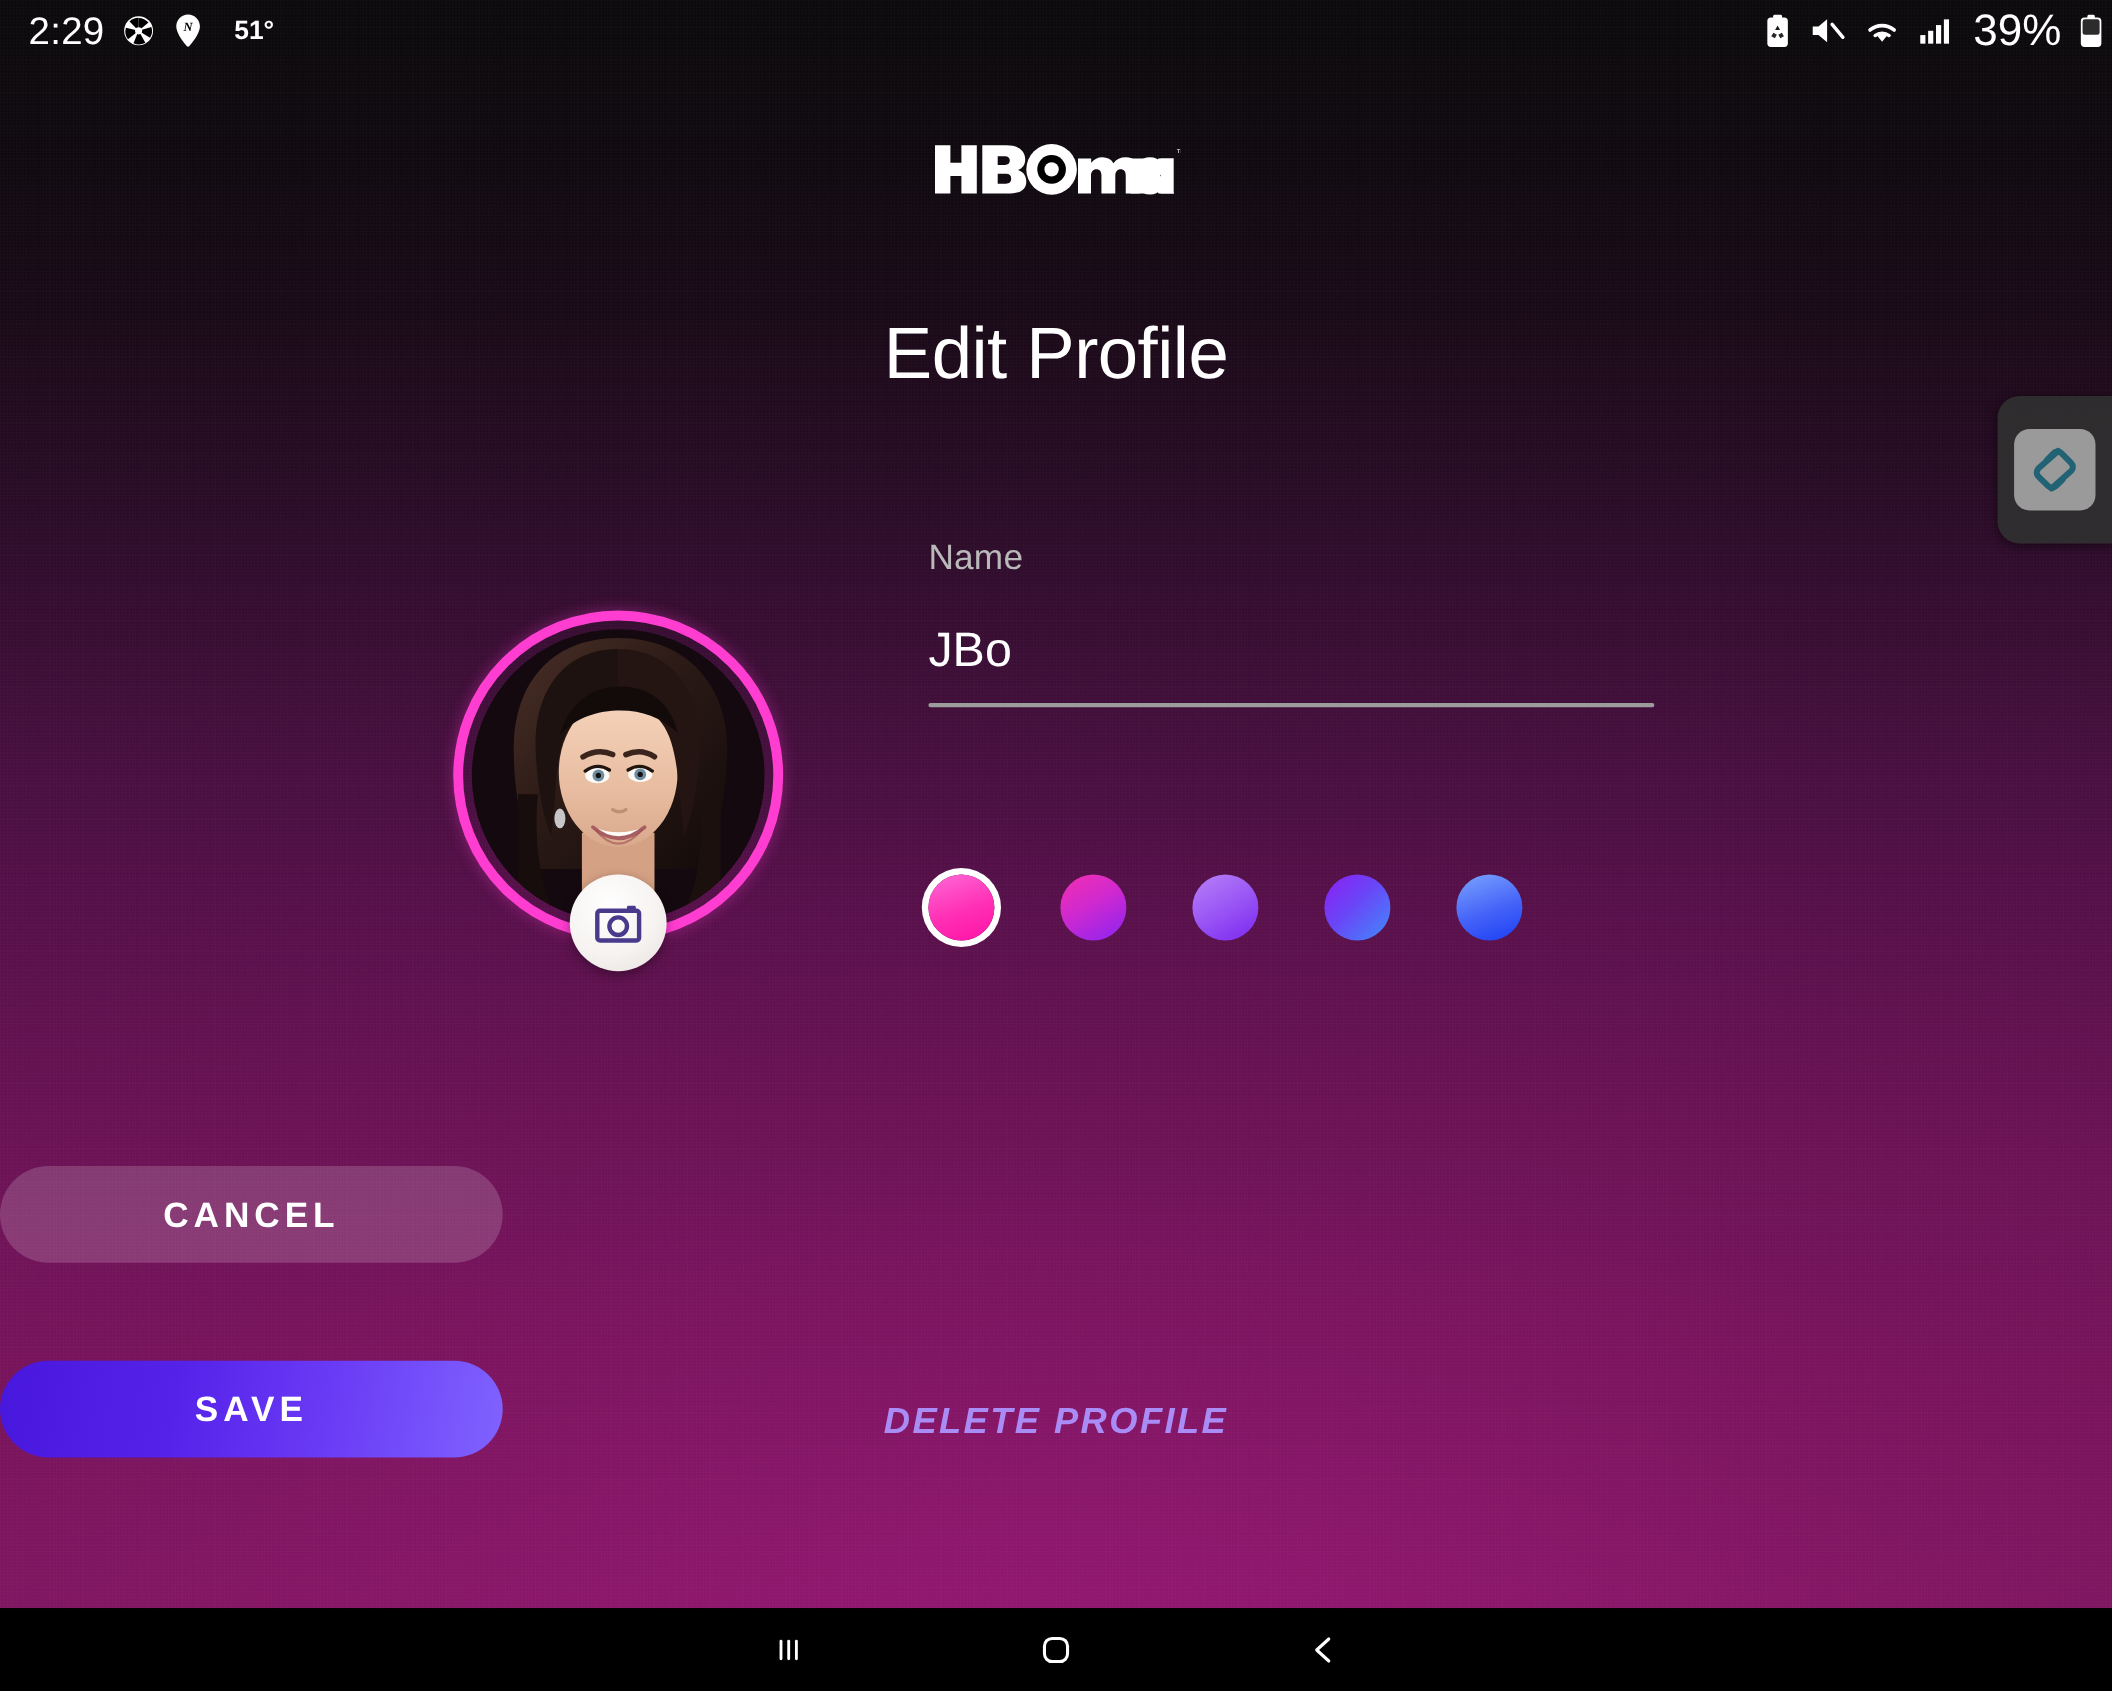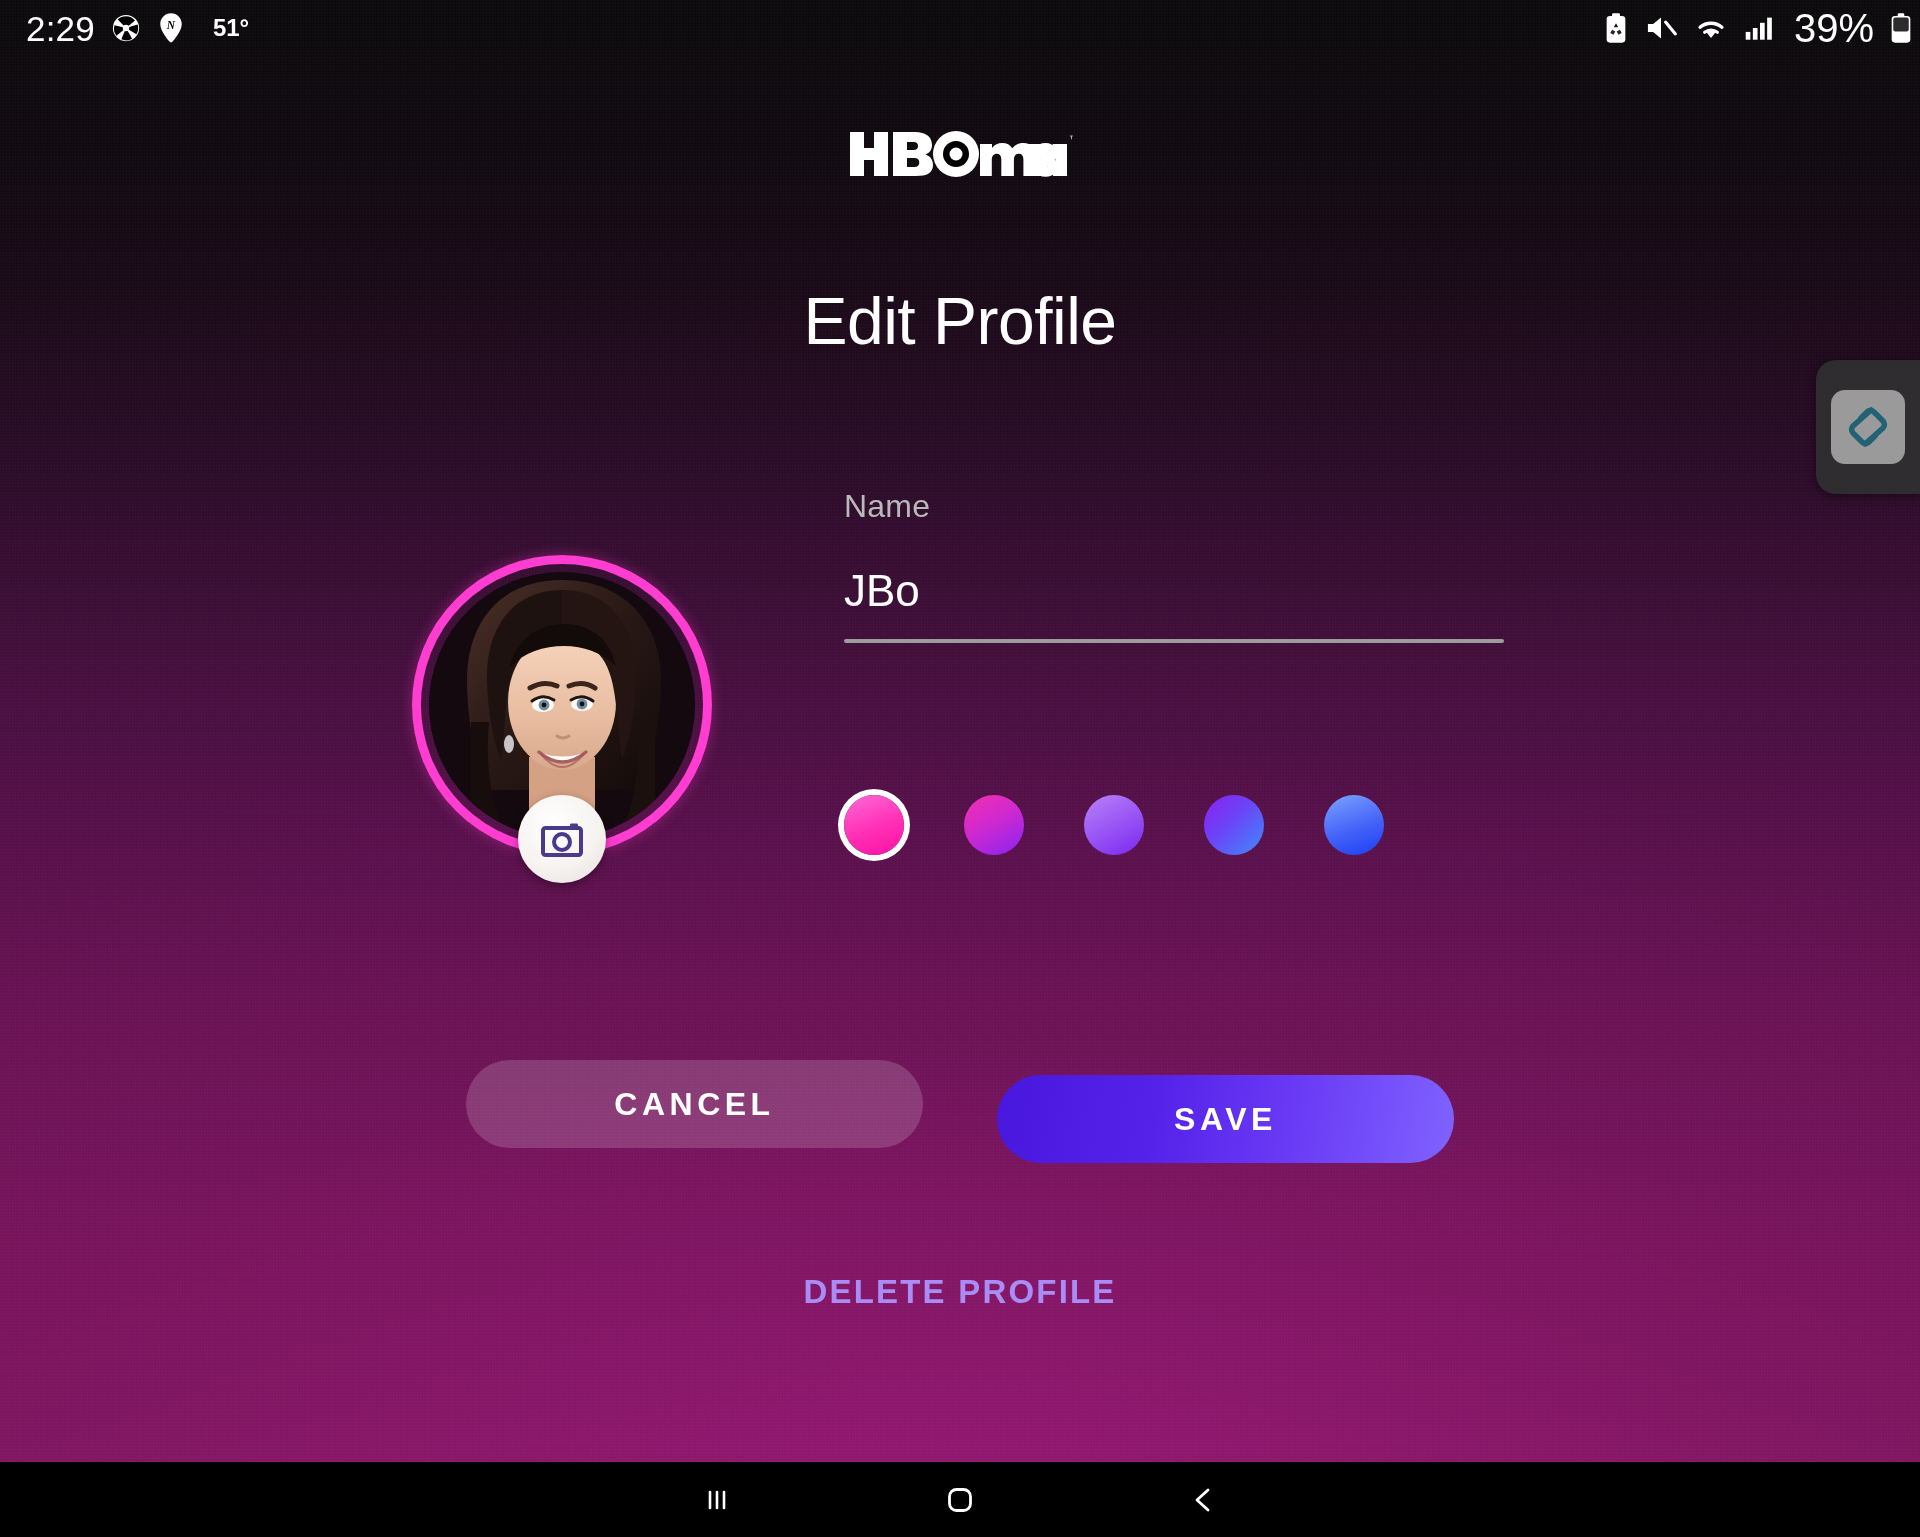--- a/index.html
+++ b/index.html
@@ -267,20 +267,21 @@
   
   .actions {
     position: absolute;
     left: 0;
     top: 1060px;
     width: 1920px;
     display: flex;
     justify-content: center;
     gap: 74px;
     z-index: 10;
+    flex-direction: column;
   }
   .btn {
     width: 457px;
     height: 88px;
     border-radius: 44px;
     border: none;
     color: #ffffff;
     font-size: 32px;
     font-weight: 700;
     letter-spacing: 4.5px;
@@ -306,20 +307,21 @@
     text-align: center;
     color: #a98cf5;
     font-size: 33px;
     font-weight: 700;
     letter-spacing: 2.2px;
     background: transparent;
     border: none;
     cursor: pointer;
     font-family: "Liberation Sans", sans-serif;
     z-index: 10;
+    font-style: italic;
   }
 
   
   .navbar {
     position: absolute;
     left: 0;
     bottom: 0;
     width: 1920px;
     height: 75px;
     background: #000000;

